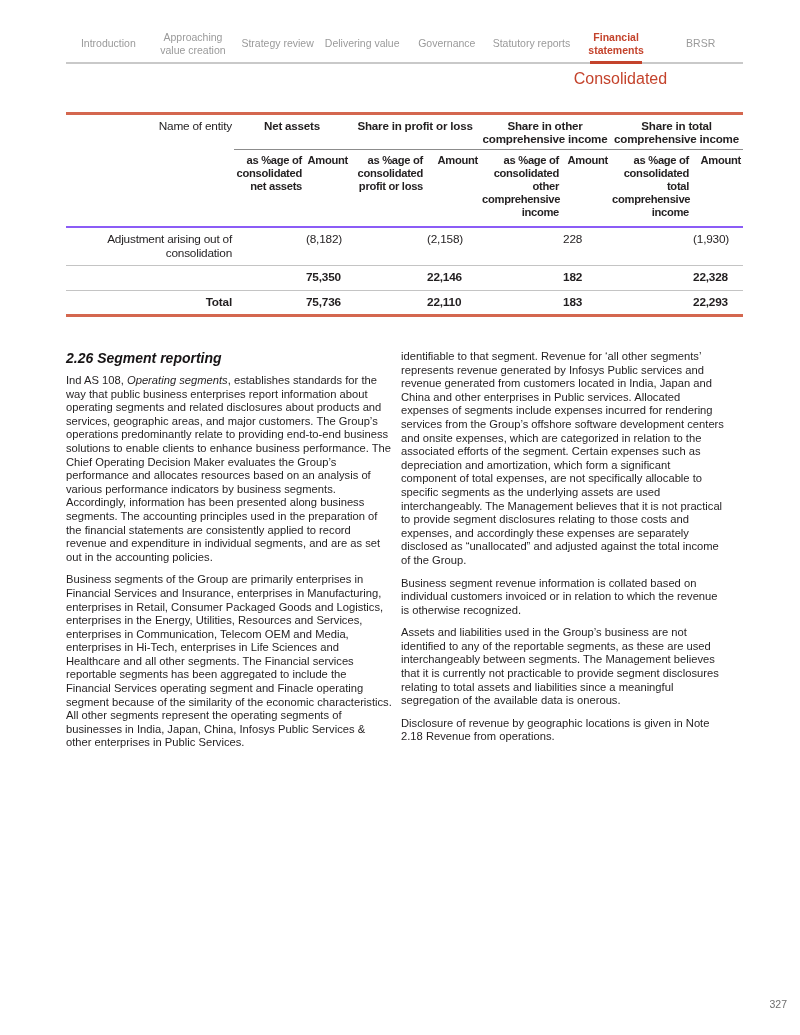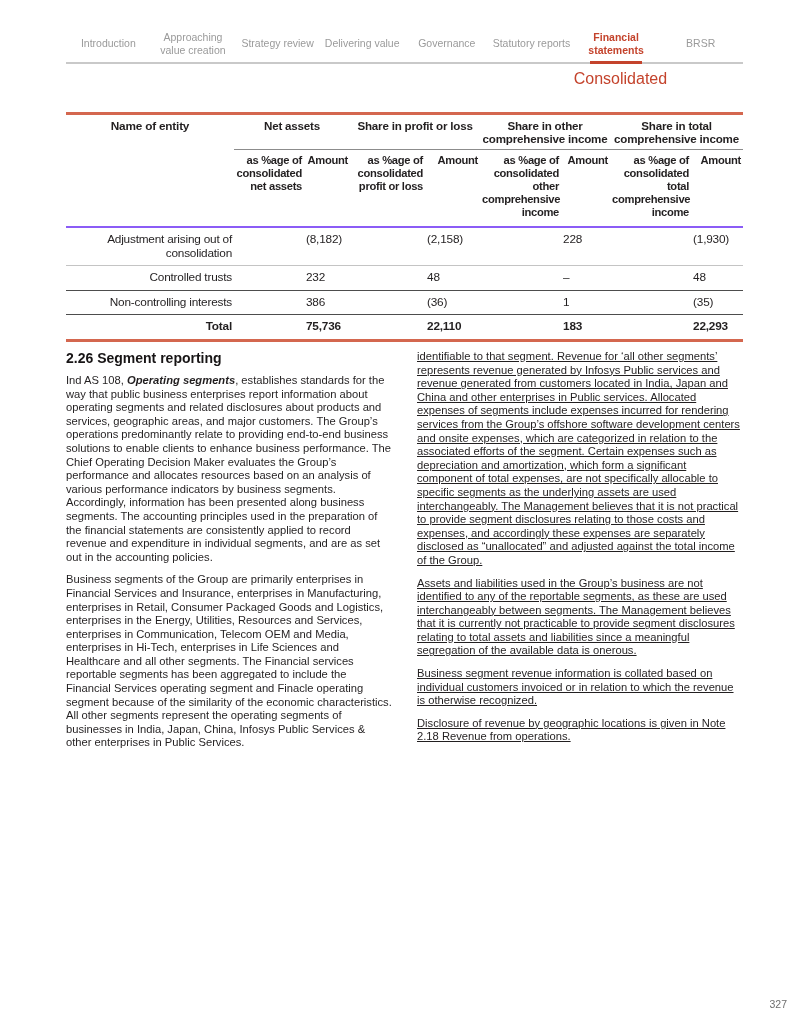--- a/index.html
+++ b/index.html
@@ -12,37 +12,37 @@
   .tab{flex:1;display:flex;align-items:center;justify-content:center;text-align:center;
        color:#9a9a9a;font-size:10.5px;line-height:13px;min-height:27px;position:relative;cursor:pointer;}
   .tab.active{color:#c4432c;font-weight:bold;}
   .active-underline{position:absolute;left:50%;transform:translateX(-50%);bottom:-7px;width:52px;height:3px;background:#c4432c;}
   .nav-sub{margin-left:75%;width:12.5%;text-align:center;margin-top:6px;font-size:16px;color:#c4432c;}
 
   
   table.fin{position:absolute;left:66px;top:112px;width:677px;border-collapse:collapse;
             font-size:11.8px;letter-spacing:-0.2px;border-top:3px solid #d4674f;table-layout:fixed;}
   table.fin th, table.fin td{padding:4px 2px;vertical-align:top;}
-  th.name-head{text-align:center;font-weight:bold;padding-top:6px;}
+  th.name-head{text-align:right;font-weight:normal;padding-top:6px;}
   th.group{font-weight:bold;border-bottom:1px solid #8c8c8c;padding-top:6px;padding-bottom:7px;font-size:11.6px;line-height:13px;}
   tr.subhead th{font-weight:bold;text-align:right;font-size:11.2px;line-height:13px;letter-spacing:-0.3px;
                 border-bottom:2px solid #8b5cf6;padding-bottom:7px;}
   tr.body td{text-align:left;border-bottom:1px solid #c4c4c4;line-height:13.5px;padding-top:5px;padding-bottom:5px;}
   tr.body td.name{text-align:right;}
   tr.dark-bottom td{border-bottom-color:#4d4d4d;}
   tr.bold td{font-weight:bold;}
   tr.total td{border-bottom:3px solid #d4674f;}
 
   
   .col{position:absolute;top:350px;width:327px;font-size:11.2px;line-height:13.6px;}
   .col-left{left:66px;}
-  .col-right{left:417px;text-decoration:underline;}
-  .col h2{font-size:14px;line-height:17px;margin:0 0 7px 0;color:#171415;}
+  .col-right{left:401px;}
+  .col h2{font-size:14px;line-height:17px;margin:0 0 7px 0;color:#171415;font-style:italic;}
   .col p{margin:0 0 9px 0;}
-  .col .it{font-style:italic;font-weight:bold;}
+  .col .it{font-style:italic;}
 
   
   .footer-left{position:absolute;left:66px;top:1053px;font-size:11px;font-weight:bold;color:#8c8c8c;}
   .footer-right{position:absolute;right:57px;top:998px;font-size:10.5px;color:#6e6e6e;}
 </style>
 </head>
 <body>
 
 <div class="page">
 
@@ -112,41 +112,30 @@
       <td class="name">Adjustment arising out of consolidation</td>
       <td></td>
       <td>(8,182)</td>
       <td></td>
       <td>(2,158)</td>
       <td></td>
       <td>228</td>
       <td></td>
       <td>(1,930)</td>
     </tr>
-    <tr class="body dark-bottom">
-      <td class="name">Controlled trusts</td>
+    <tr class="body bold">
+      <td class="name"></td>
       <td></td>
-      <td>232</td>
+      <td>75,350</td>
       <td></td>
-      <td>48</td>
+      <td>22,146</td>
       <td></td>
-      <td>–</td>
+      <td>182</td>
       <td></td>
-      <td>48</td>
-    </tr>
-    <tr class="body dark-bottom">
-      <td class="name">Non-controlling interests</td>
-      <td></td>
-      <td>386</td>
-      <td></td>
-      <td>(36)</td>
-      <td></td>
-      <td>1</td>
-      <td></td>
-      <td>(35)</td>
+      <td>22,328</td>
     </tr>
     <tr class="body bold total">
       <td class="name">Total</td>
       <td></td>
       <td>75,736</td>
       <td></td>
       <td>22,110</td>
       <td></td>
       <td>183</td>
       <td></td>
@@ -156,21 +145,21 @@
     </table>
 
   <div class="col col-left">
     <h2>2.26 Segment reporting</h2>
     <p><span>Ind AS 108, </span><span class="it">Operating segments</span><span>, establishes standards for the way that public business enterprises report information about operating segments and related disclosures about products and services, geographic areas, and major customers. The Group’s operations predominantly relate to providing end-to-end business solutions to enable clients to enhance business performance. The Chief Operating Decision Maker evaluates the Group’s performance and allocates resources based on an analysis of various performance indicators by business segments. Accordingly, information has been presented along business segments. The accounting principles used in the preparation of the financial statements are consistently applied to record revenue and expenditure in individual segments, and are as set out in the accounting policies.</span></p>
     <p>Business segments of the Group are primarily enterprises in Financial Services and Insurance, enterprises in Manufacturing, enterprises in Retail, Consumer Packaged Goods and Logistics, enterprises in the Energy, Utilities, Resources and Services, enterprises in Communication, Telecom OEM and Media, enterprises in Hi-Tech, enterprises in Life Sciences and Healthcare and all other segments. The Financial services reportable segments has been aggregated to include the Financial Services operating segment and Finacle operating segment because of the similarity of the economic characteristics. All other segments represent the operating segments of businesses in India, Japan, China, Infosys Public Services &amp; other enterprises in Public Services.</p>
   </div>
 
   <div class="col col-right">
     <p>identifiable to that segment. Revenue for ‘all other segments’ represents revenue generated by Infosys Public services and revenue generated from customers located in India, Japan and China and other enterprises in Public services. Allocated expenses of segments include expenses incurred for rendering services from the Group’s offshore software development centers and onsite expenses, which are categorized in relation to the associated efforts of the segment. Certain expenses such as depreciation and amortization, which form a significant component of total expenses, are not specifically allocable to specific segments as the underlying assets are used interchangeably. The Management believes that it is not practical to provide segment disclosures relating to those costs and expenses, and accordingly these expenses are separately disclosed as “unallocated” and adjusted against the total income of the Group.</p>
+    <p>Business segment revenue information is collated based on individual customers invoiced or in relation to which the revenue is otherwise recognized.</p>
     <p>Assets and liabilities used in the Group’s business are not identified to any of the reportable segments, as these are used interchangeably between segments. The Management believes that it is currently not practicable to provide segment disclosures relating to total assets and liabilities since a meaningful segregation of the available data is onerous.</p>
-    <p>Business segment revenue information is collated based on individual customers invoiced or in relation to which the revenue is otherwise recognized.</p>
     <p>Disclosure of revenue by geographic locations is given in Note 2.18 Revenue from operations.</p>
   </div>
 
   <div class="footer-left">Infosys Integrated Annual Report 2021-22</div>
   <div class="footer-right">327</div>
 
 </div>
 
 </body></html>

